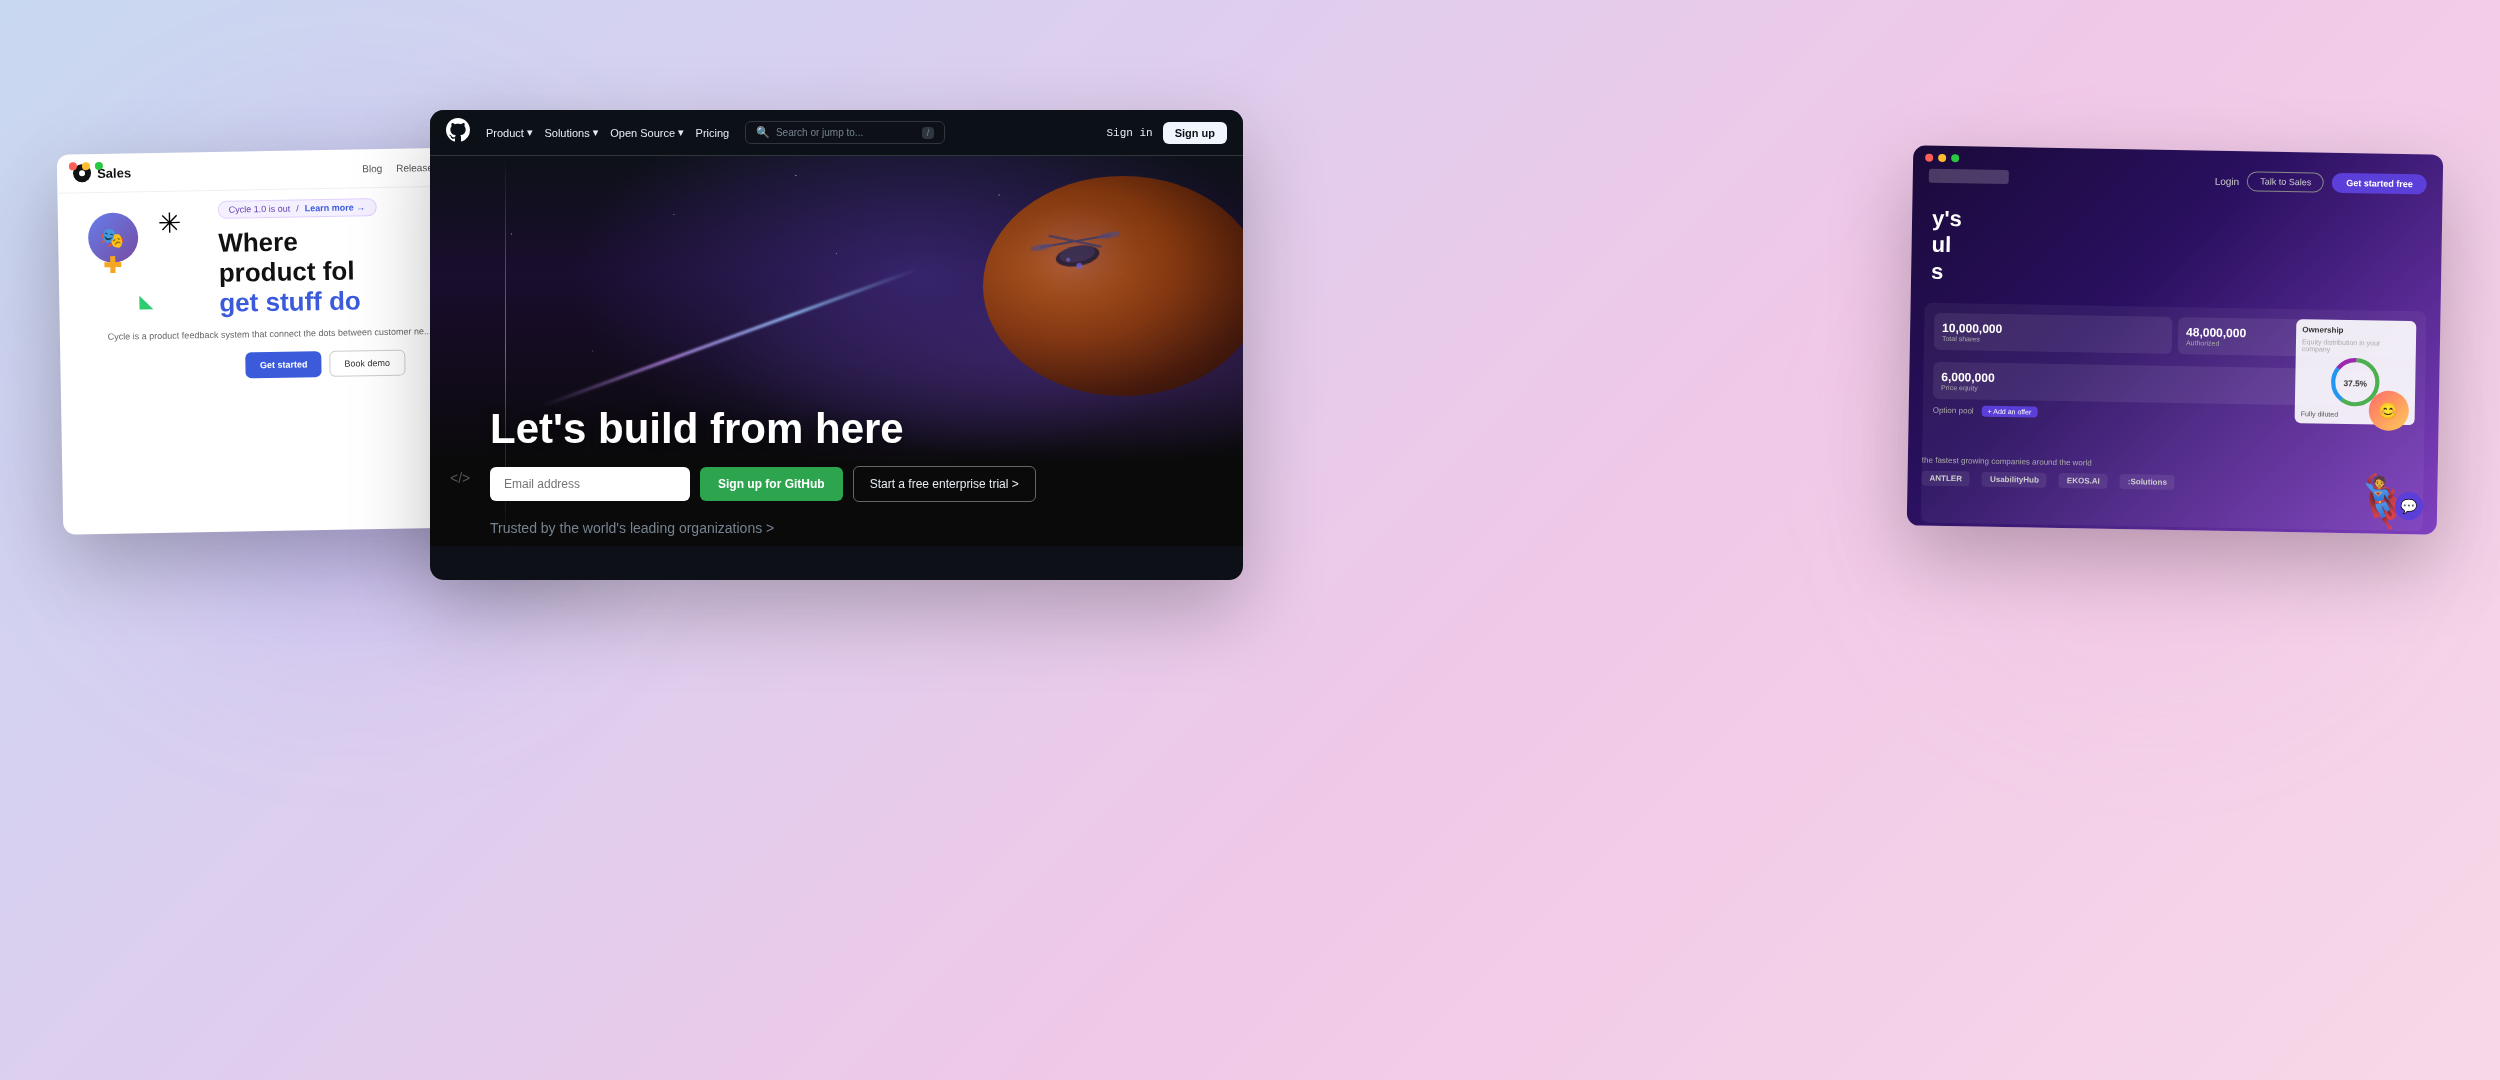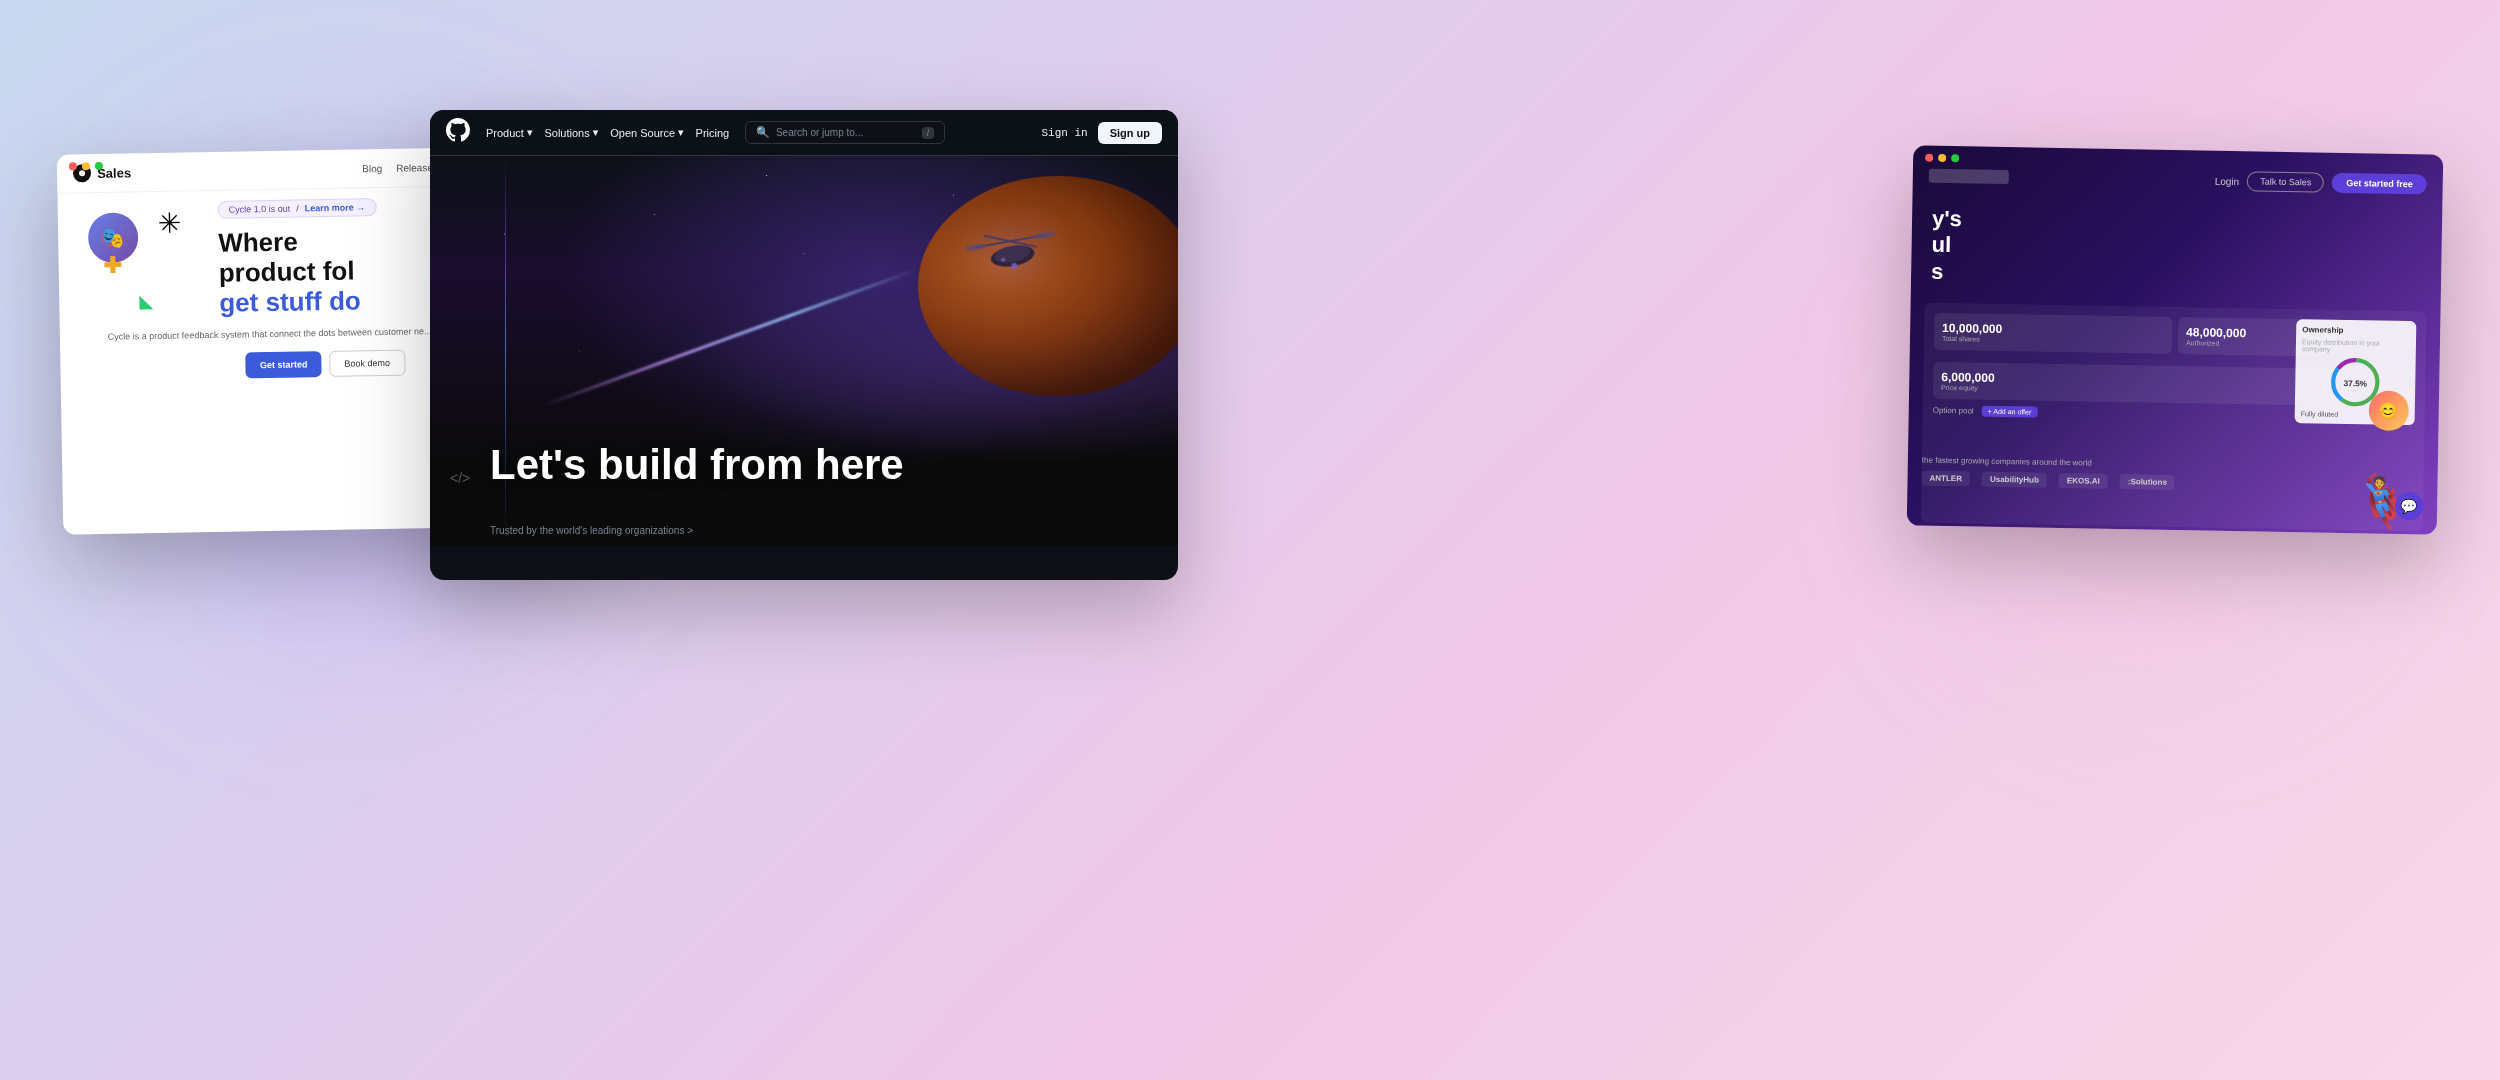--- a/index.html
+++ b/index.html
@@ -53,21 +53,21 @@
       height: 380px;
       background: #ffffff;
       z-index: 1;
       transform: rotate(-1deg);
     }
 
     
     .screen-center {
       left: 430px;
       top: 110px;
-      width: 748px;
+      width: 813px;
       height: 470px;
       background: #0d1117;
       z-index: 3;
       border-radius: 14px;
     }
 
     
     .screen-right {
       right: 60px;
       top: 150px;
@@ -392,21 +392,21 @@
       cursor: pointer;
       display: flex;
       align-items: center;
       gap: 6px;
     }
 
     .github-trusted {
       position: absolute;
       bottom: 10px;
       left: 60px;
-      font-size: 10px;
+      font-size: 14px;
       color: #768390;
     }
 
     
     .github-code-icon {
       position: absolute;
       bottom: 60px;
       left: 20px;
       color: #555;
       font-size: 14px;
@@ -700,20 +700,25 @@
 
           <circle cx="45" cy="50" r="3" fill="#6060ff" opacity="0.8"></circle>
           <circle cx="35" cy="42" r="2" fill="#8080ff" opacity="0.6"></circle>
         </svg>
       </div>
 
       <div style="position:absolute;left:75px;top:0;width:1px;height:100%;background:linear-gradient(180deg,transparent,rgba(120,80,220,0.6),rgba(80,140,220,0.8),rgba(60,100,200,0.4),transparent);"></div>
 
       <div class="github-hero-content">
         <h1 class="github-headline">Let's build from here</h1>
+        <div class="github-cta-row">
+          <input class="github-email-input" type="email" placeholder="Email address" style="">
+          <button class="btn-github-signup">Sign up for GitHub</button>
+          <button class="btn-enterprise">Start a free enterprise trial &gt;</button>
+        </div>
       </div>
 
       <div class="github-code-icon">&lt;/&gt;</div>
       <div class="github-trusted">Trusted by the world's leading organizations &gt;</div>
     </div>
   </div>
 
   <div class="screen-window screen-right">
     <div class="window-chrome">
       <div class="chrome-dot dot-red"></div>

